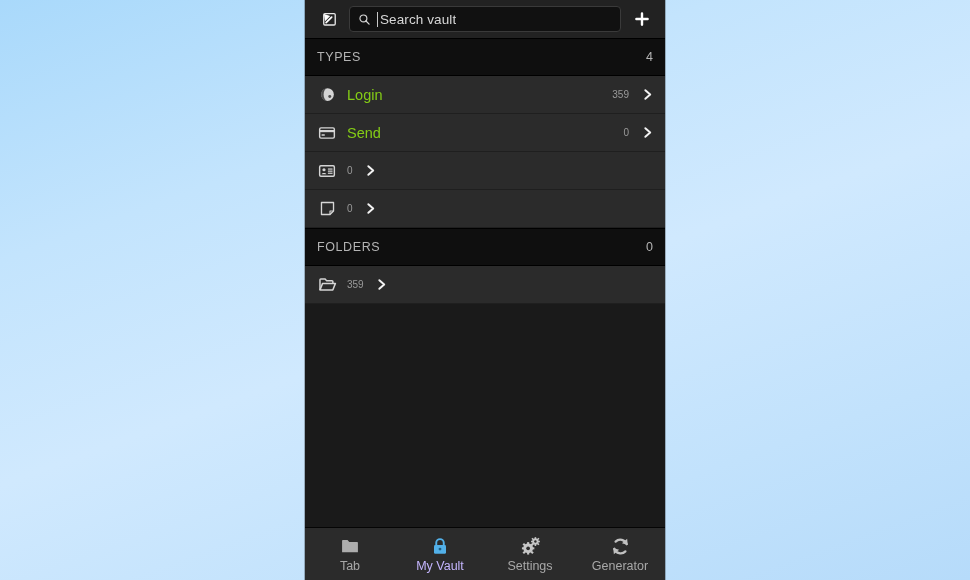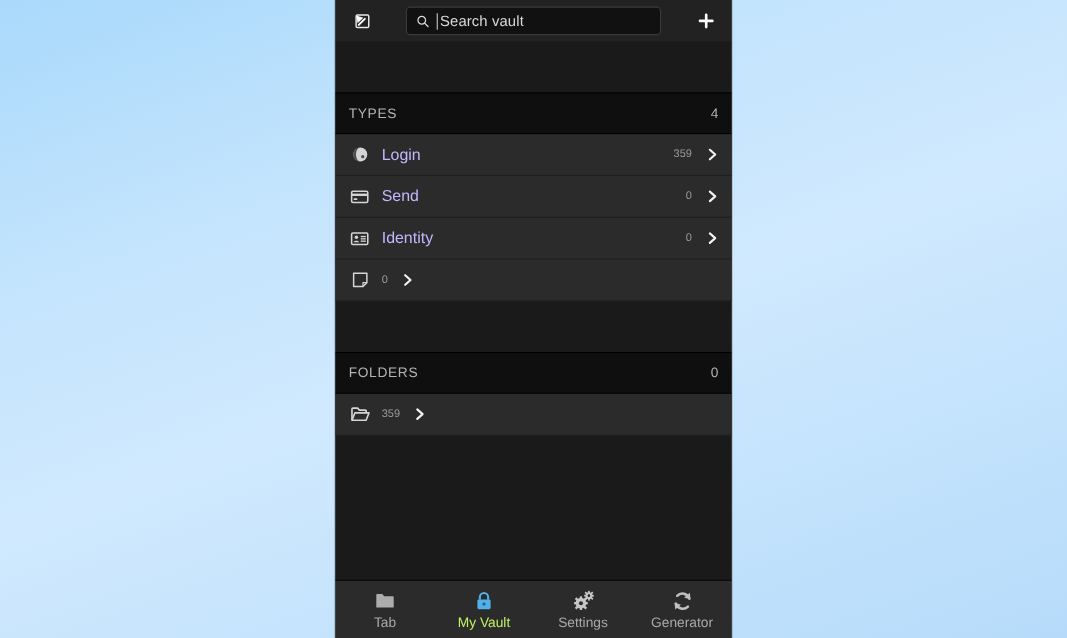--- a/index.html
+++ b/index.html
@@ -35,21 +35,20 @@
 
   
   .topbar {
     height: 38px;
     min-height: 38px;
     background: #222222;
     display: flex;
     align-items: center;
     padding: 0 10px;
     box-sizing: border-box;
-    gap: 20px;
   }
 
   .topbar-icon-btn {
     width: 26px;
     height: 26px;
     display: flex;
     align-items: center;
     justify-content: center;
     flex: 0 0 auto;
     cursor: pointer;
@@ -111,21 +110,20 @@
   .section-header {
     height: 38px;
     background: #0f0f0f;
     border-top: 1px solid #000000;
     border-bottom: 1px solid #000000;
     display: flex;
     align-items: center;
     justify-content: space-between;
     padding: 0 12px;
     box-sizing: border-box;
-    margin-top: 46px;
   }
 
   .section-header .title {
     font-size: 12.5px;
     color: #b4b4b4;
     letter-spacing: 0.6px;
   }
 
   .section-header .count {
     font-size: 12.5px;
@@ -149,21 +147,21 @@
     flex: 0 0 auto;
     display: flex;
     align-items: center;
     justify-content: center;
     margin-right: 10px;
   }
 
   .row .row-label {
     flex: 1 1 auto;
     font-size: 14.5px;
-    color: #c4b5fd;
+    color: #84cc16;
     white-space: nowrap;
     overflow: hidden;
     text-overflow: ellipsis;
   }
 
   .row .row-count {
     font-size: 10px;
     color: #9a9a9a;
     margin-right: 10px;
     flex: 0 0 auto;
@@ -209,21 +207,21 @@
     justify-content: center;
   }
 
   .nav-item .nav-label {
     font-size: 12.5px;
     color: #a8a8a8;
     line-height: 14px;
   }
 
   .nav-item.active .nav-label {
-    color: #bef264;
+    color: #c4b5fd;
     text-align: center;
   }
 </style>
 </head>
 <body>
 
 <div id="desktop">
 
   <div id="app">
 
@@ -302,21 +300,20 @@
         <span class="row-icon">
           <svg width="18" height="18" viewBox="0 0 24 24" aria-hidden="true">
             <rect x="2.2" y="5" width="19.6" height="14" rx="1.6" fill="none" stroke="#d5d5d5" stroke-width="1.9"></rect>
             <circle cx="8" cy="10.3" r="2.1" fill="#d5d5d5"></circle>
             <path d="M4.8 16.2 c0.6-2.1 5.8-2.1 6.4 0 Z" fill="#d5d5d5"></path>
             <rect x="13.2" y="8.6" width="6.2" height="1.6" fill="#d5d5d5"></rect>
             <rect x="13.2" y="11.4" width="6.2" height="1.6" fill="#d5d5d5"></rect>
             <rect x="13.2" y="14.2" width="6.2" height="1.6" fill="#d5d5d5"></rect>
           </svg>
         </span>
-        <span class="row-label">Identity</span>
         <span class="row-count">0</span>
         <span class="chevron">
           <svg width="13" height="15" viewBox="0 0 24 24" aria-hidden="true">
             <path d="M8 4 L17 12 L8 20" fill="none" stroke="#f2f2f2" stroke-width="3.6" stroke-linecap="round" stroke-linejoin="round"></path>
           </svg>
         </span>
       </div>
 
       <div class="row">
         <span class="row-icon">

